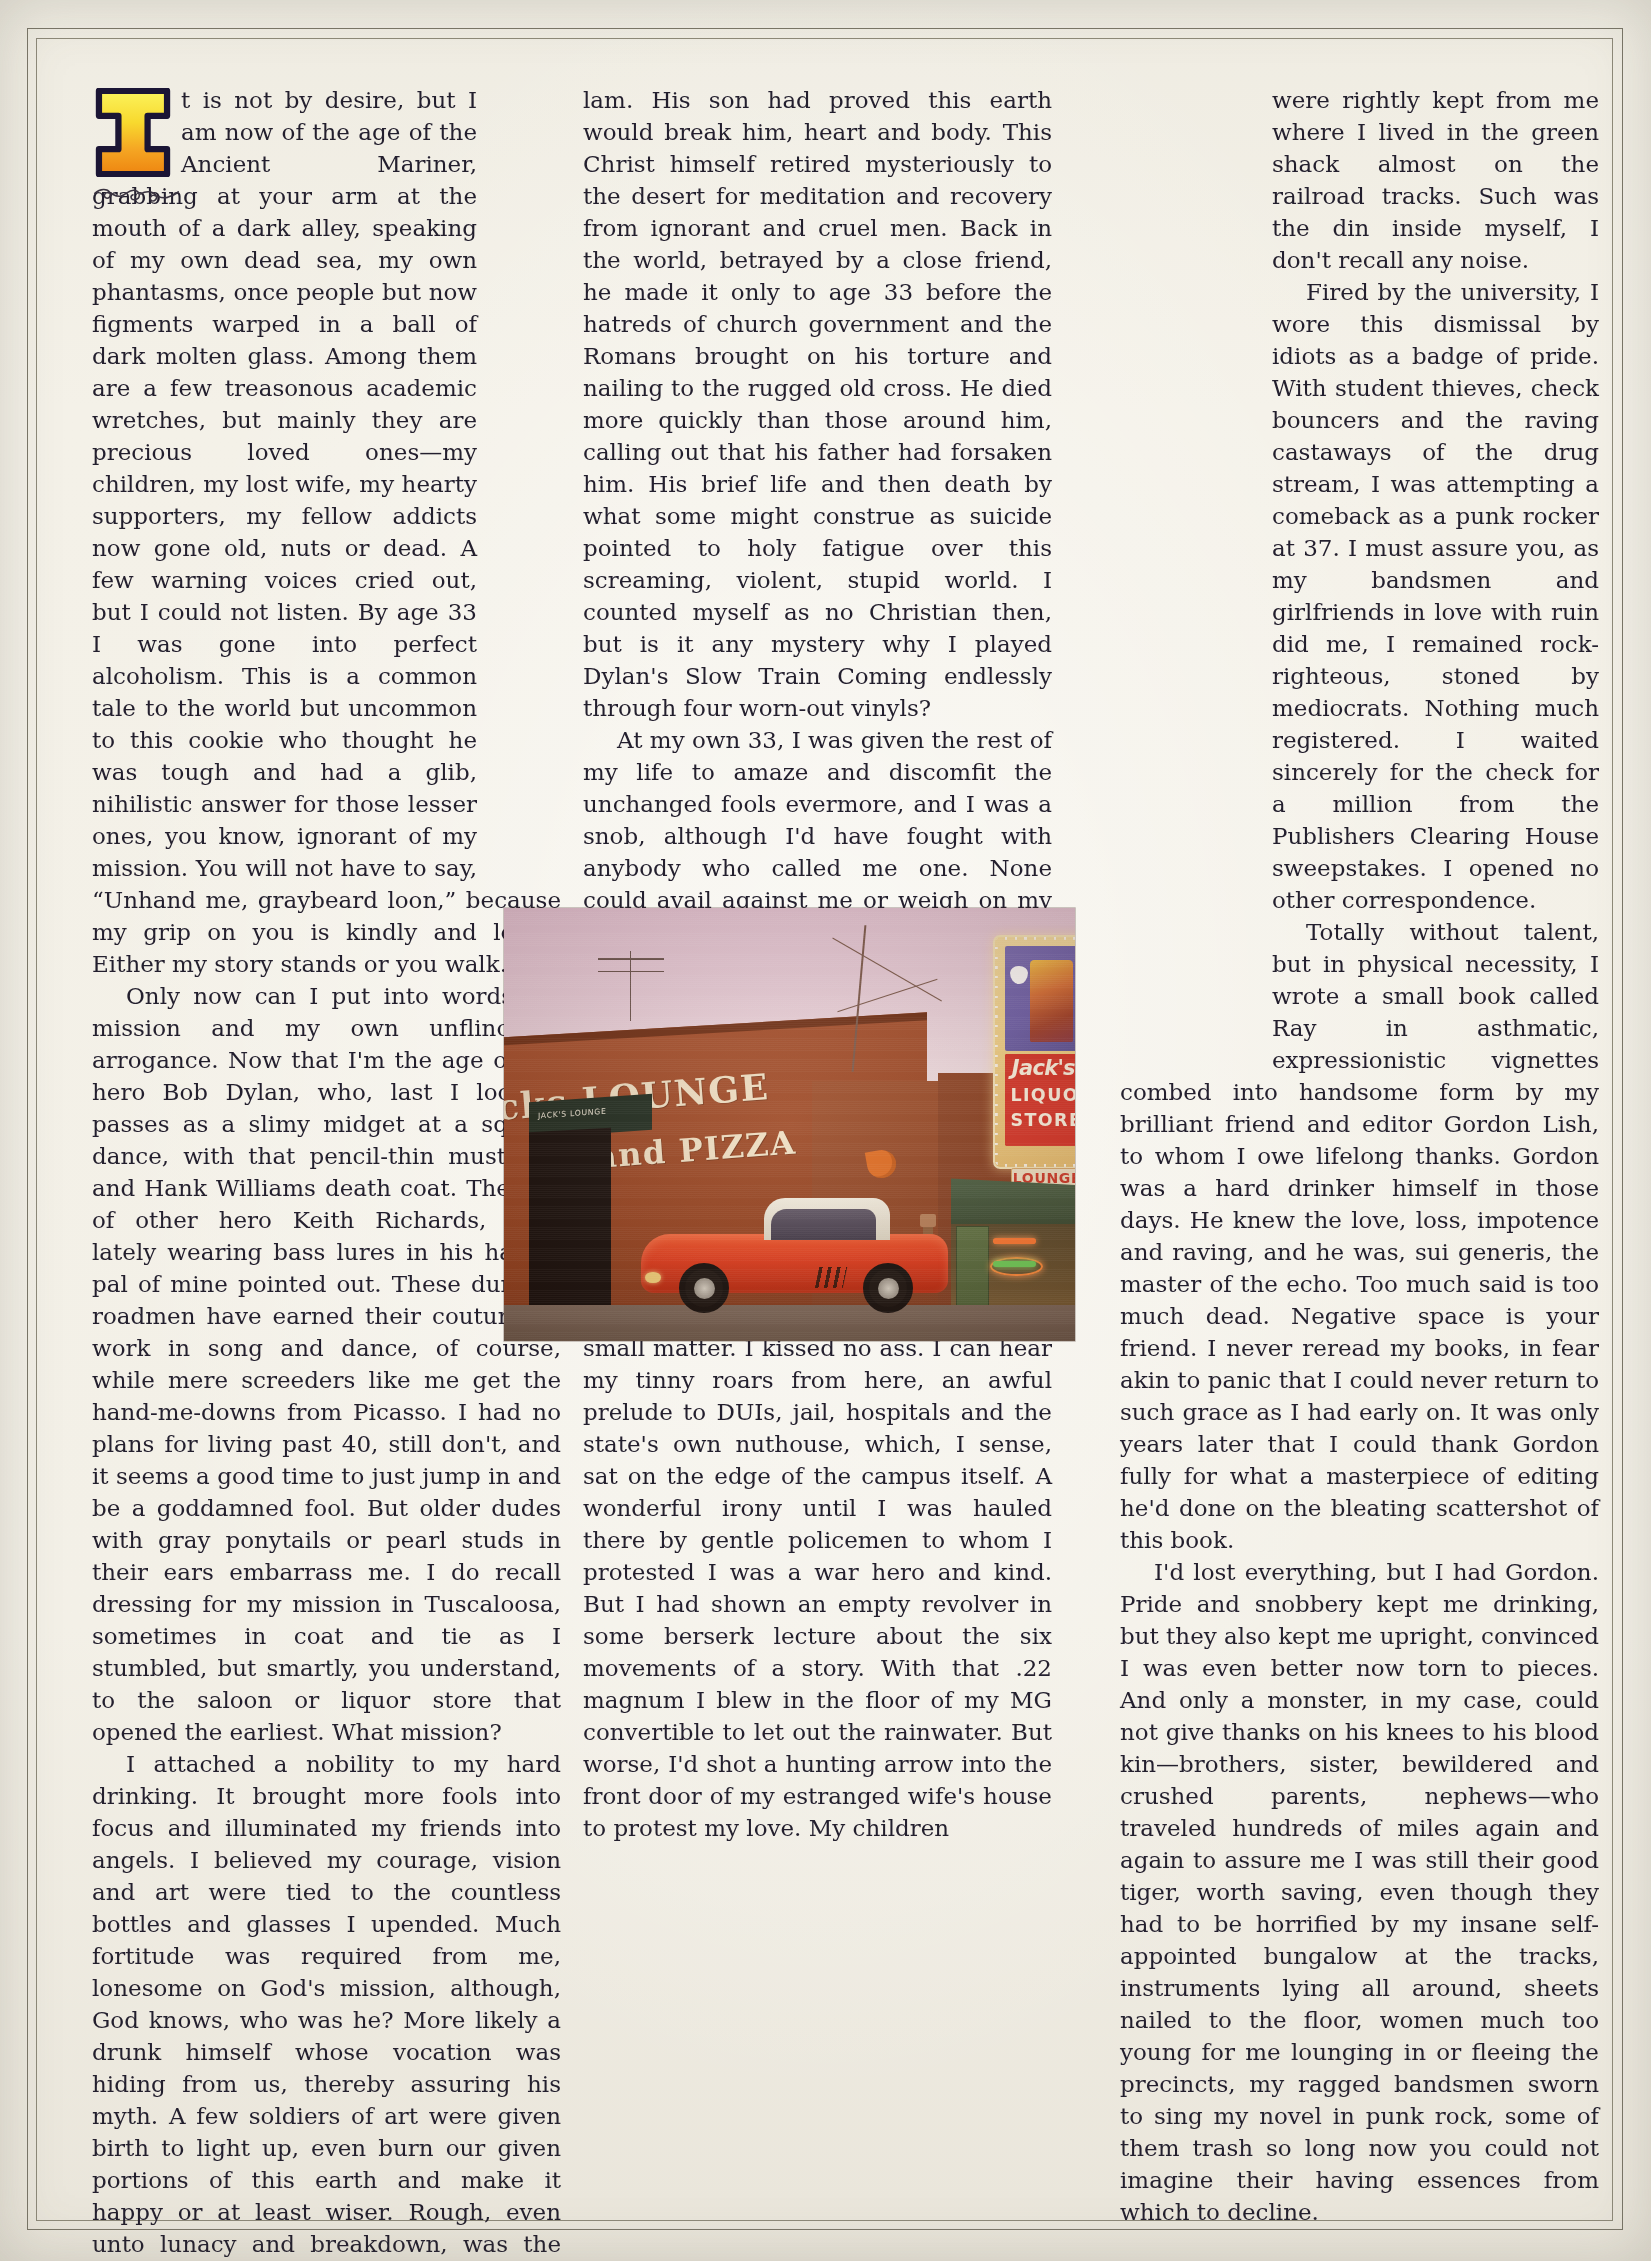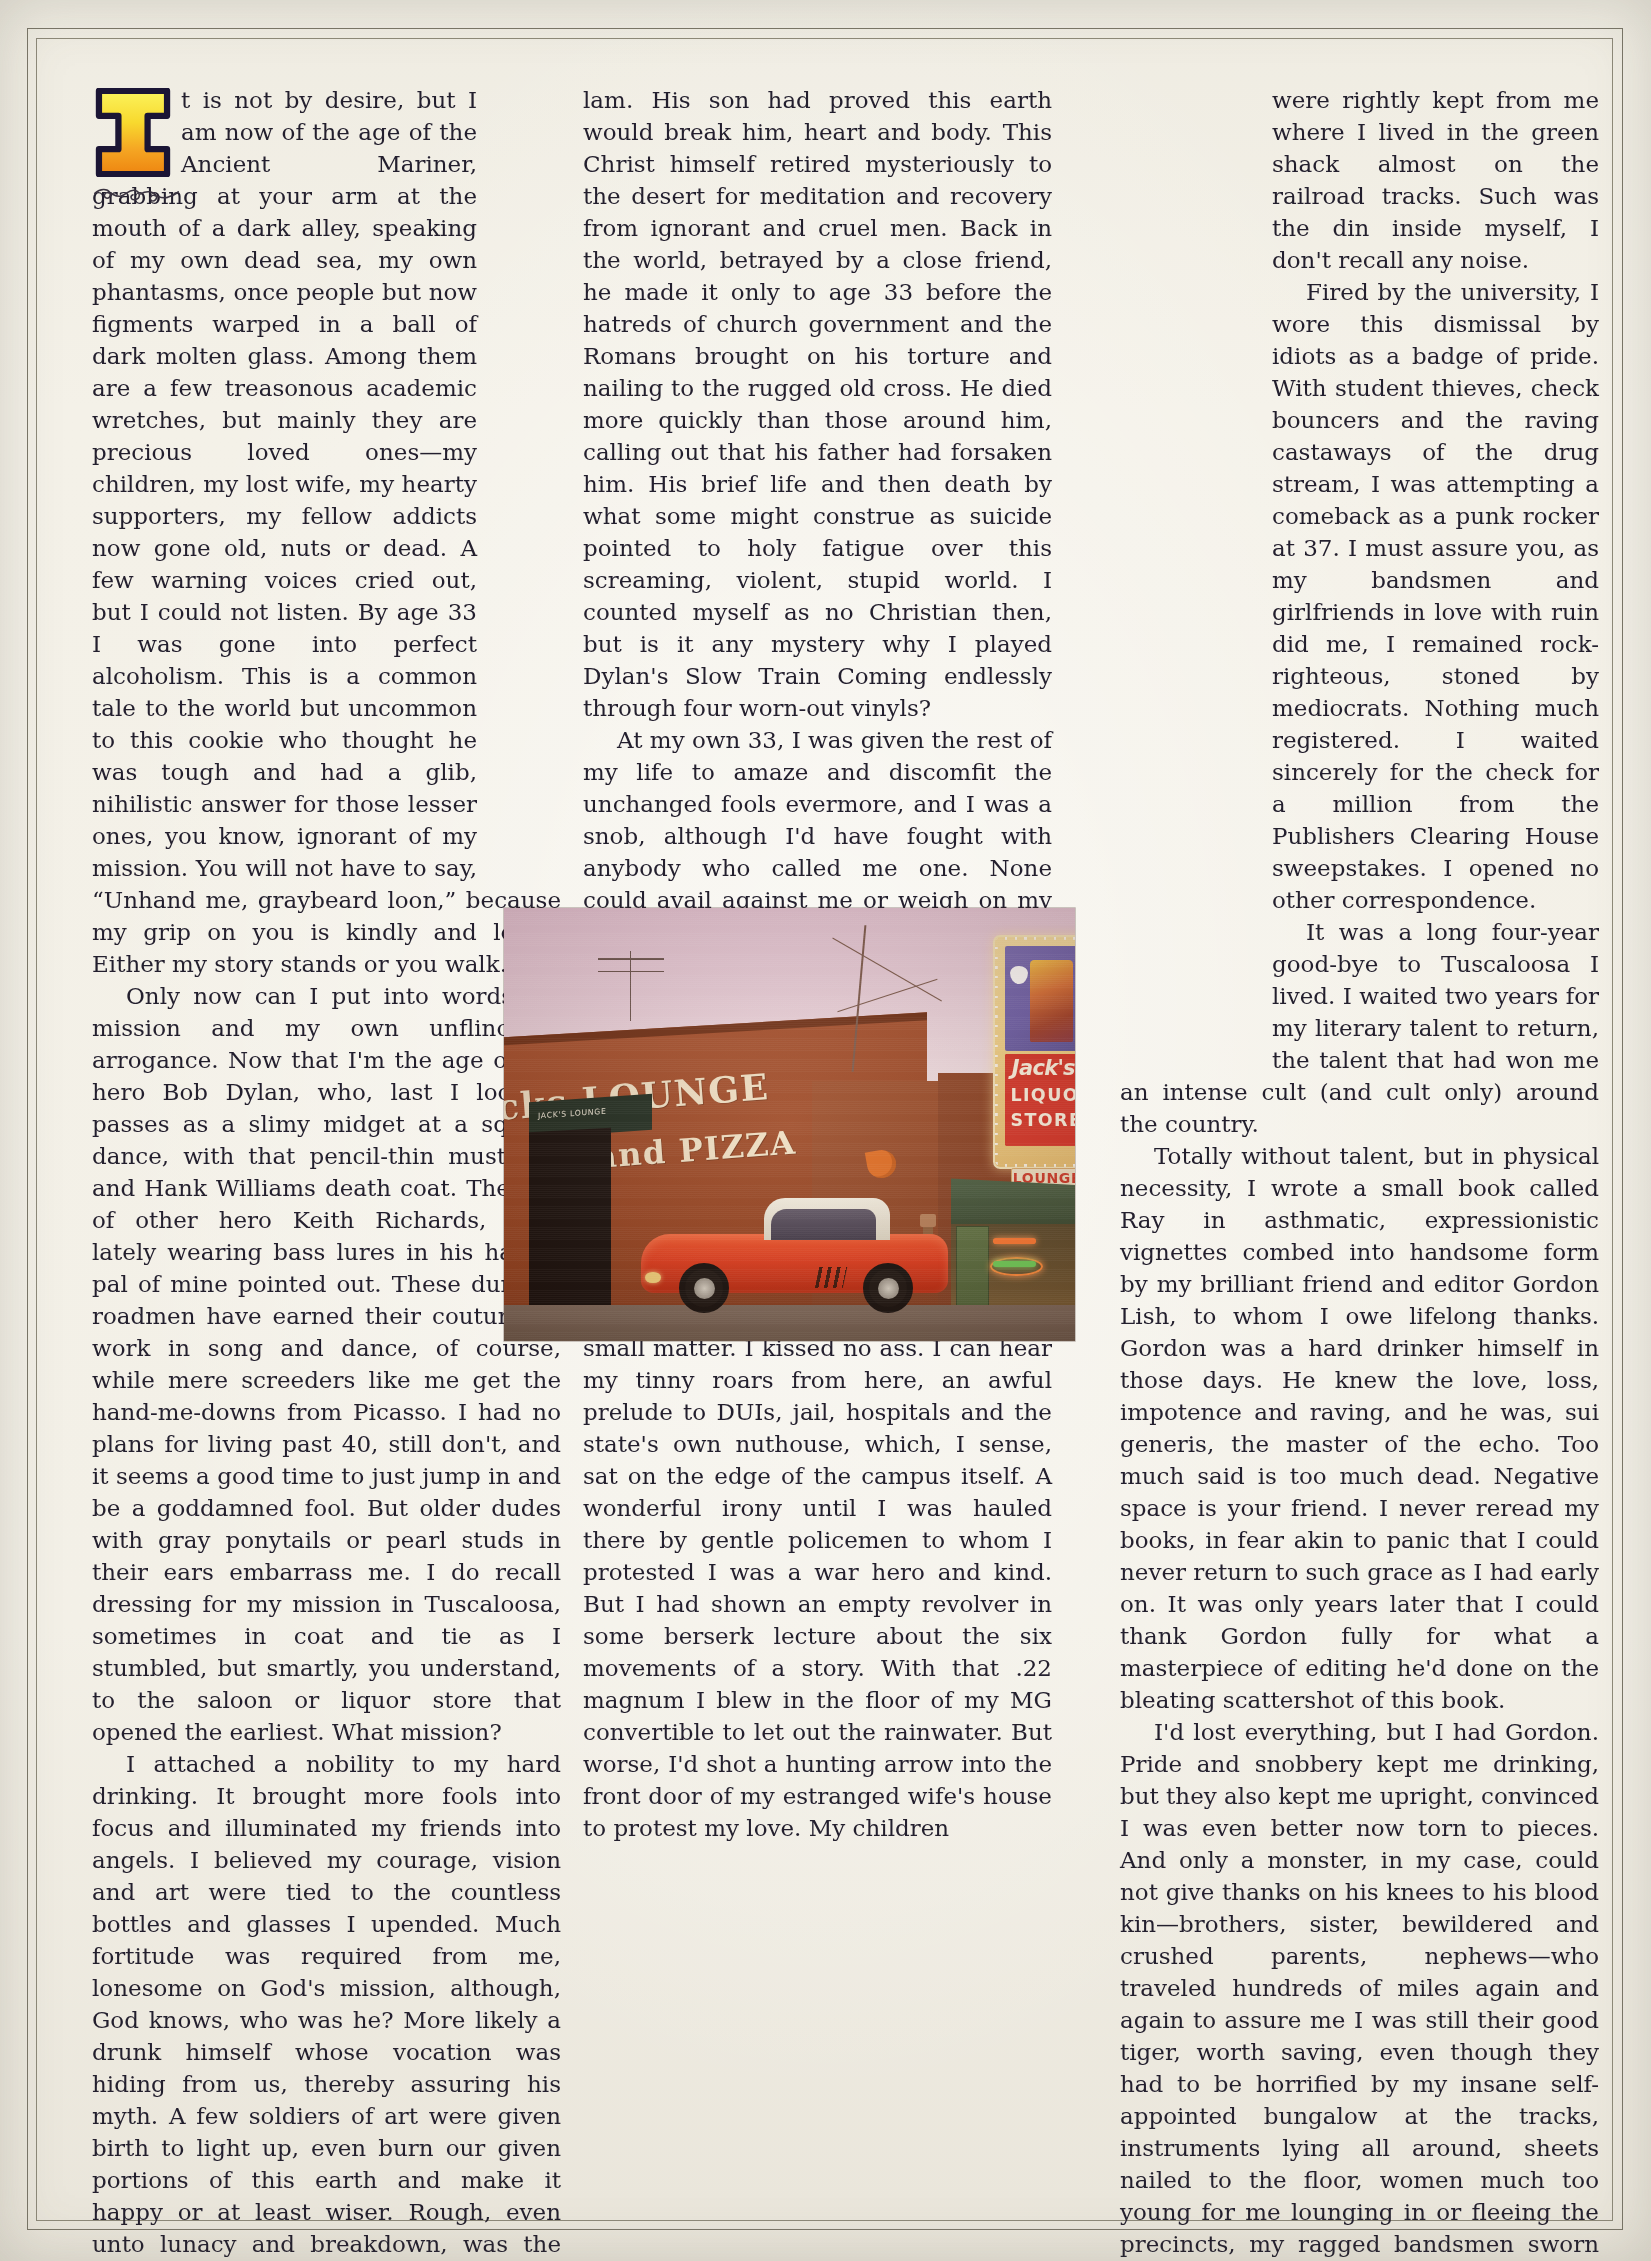--- a/index.html
+++ b/index.html
@@ -530,21 +530,20 @@
       <p>At my own 33, I was given the rest of my life to amaze and discomfit the unchanged fools evermore, and I was a snob, although I'd have fought with anybody who called me one. None could avail against me or weigh on my ears. I had ready answers. I was a made writer.</p>
 
       <p>Walker Percy, Shelby Foote, Donald Barthelme, Philip Roth and John Cheever had declared this truth in print, on book jackets. I loved this big town and believed I was bringing students close to their own sacred instincts. I spat on techniques and devices. Still do. My colleagues had voted almost unanimously for my tenure and promotion to professor. I was a friend to man. But this was a small matter. I kissed no ass. I can hear my tinny roars from here, an awful prelude to DUIs, jail, hospitals and the state's own nuthouse, which, I sense, sat on the edge of the campus itself. A wonderful irony until I was hauled there by gentle policemen to whom I protested I was a war hero and kind. But I had shown an empty revolver in some berserk lecture about the six movements of a story. With that .22 magnum I blew in the floor of my MG convertible to let out the rainwater. But worse, I'd shot a hunting arrow into the front door of my estranged wife's house to protest my love. My children</p>
     </div>
 
     <div class="col col-3">
       <div class="shim-left"></div>
 
       <p class="first">were rightly kept from me where I lived in the green shack almost on the railroad tracks. Such was the din inside myself, I don't recall any noise.</p>
       <p>Fired by the university, I wore this dismissal by idiots as a badge of pride. With student thieves, check bouncers and the raving castaways of the drug stream, I was attempting a comeback as a punk rocker at 37. I must assure you, as my bandsmen and girlfriends in love with ruin did me, I remained rock-righteous, stoned by mediocrats. Nothing much registered. I waited sincerely for the check for a million from the Publishers Clearing House sweepstakes. I opened no other correspondence.</p>
-      <p>It was a long four-year good-bye to Tuscaloosa I lived. I waited two years for my literary talent to return, the talent that had won me an intense cult (and cult only) around the country.</p>
       <p><span>Totally without talent, but in physical necessity, I wrote a small book called </span><span class="italic">Ray</span><span> in asthmatic, expressionistic vignettes combed into handsome form by my brilliant friend and editor Gordon Lish, to whom I owe lifelong thanks. Gordon was a hard drinker himself in those days. He knew the love, loss, impotence and raving, and he was, sui generis, the master of the echo. Too much said is too much dead. Negative space is your friend. I never reread my books, in fear akin to panic that I could never return to such grace as I had early on. It was only years later that I could thank Gordon fully for what a masterpiece of editing he'd done on the bleating scattershot of this book.</span></p>
       <p>I'd lost everything, but I had Gordon. Pride and snobbery kept me drinking, but they also kept me upright, convinced I was even better now torn to pieces. And only a monster, in my case, could not give thanks on his knees to his blood kin—brothers, sister, bewildered and crushed parents, nephews—who traveled hundreds of miles again and again to assure me I was still their good tiger, worth saving, even though they had to be horrified by my insane self-appointed bungalow at the tracks, instruments lying all around, sheets nailed to the floor, women much too young for me lounging in or fleeing the precincts, my ragged bandsmen sworn to sing my novel in punk rock, some of them trash so long now you could not imagine their having essences from which to decline.</p>
 
     </div>
   </div>
 
   <div class="photo">
     <div class="sky"></div>
     <div class="wall"></div>
     <div class="wall-cap"></div>

